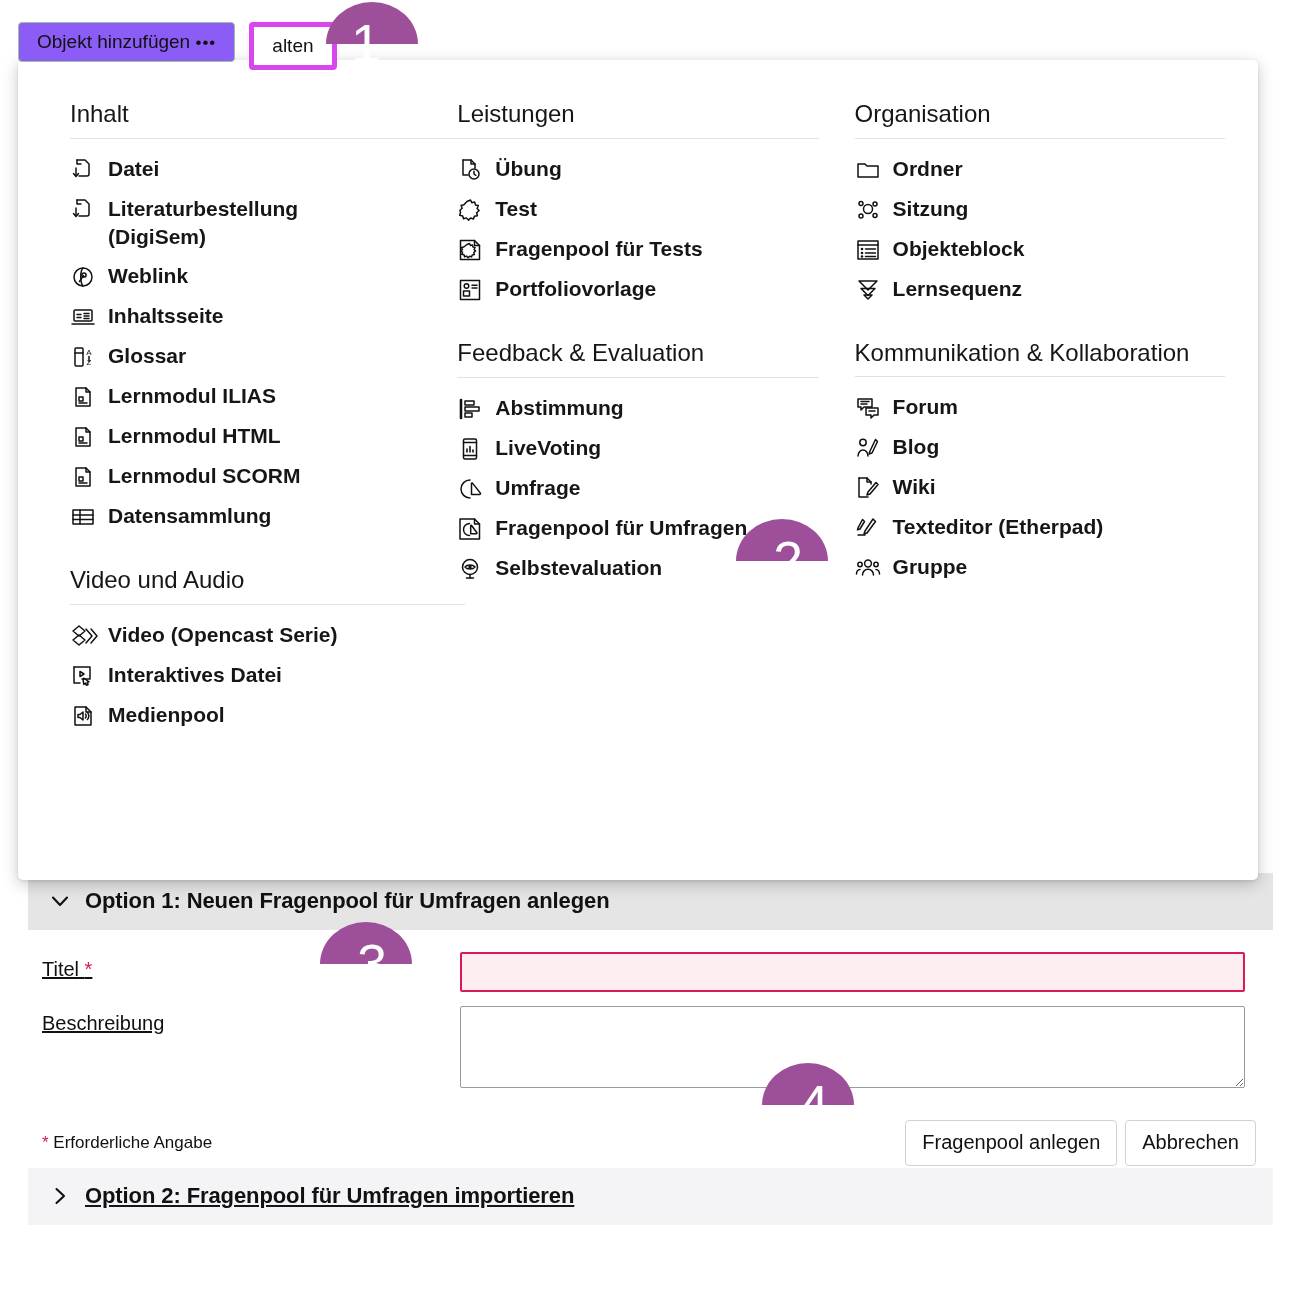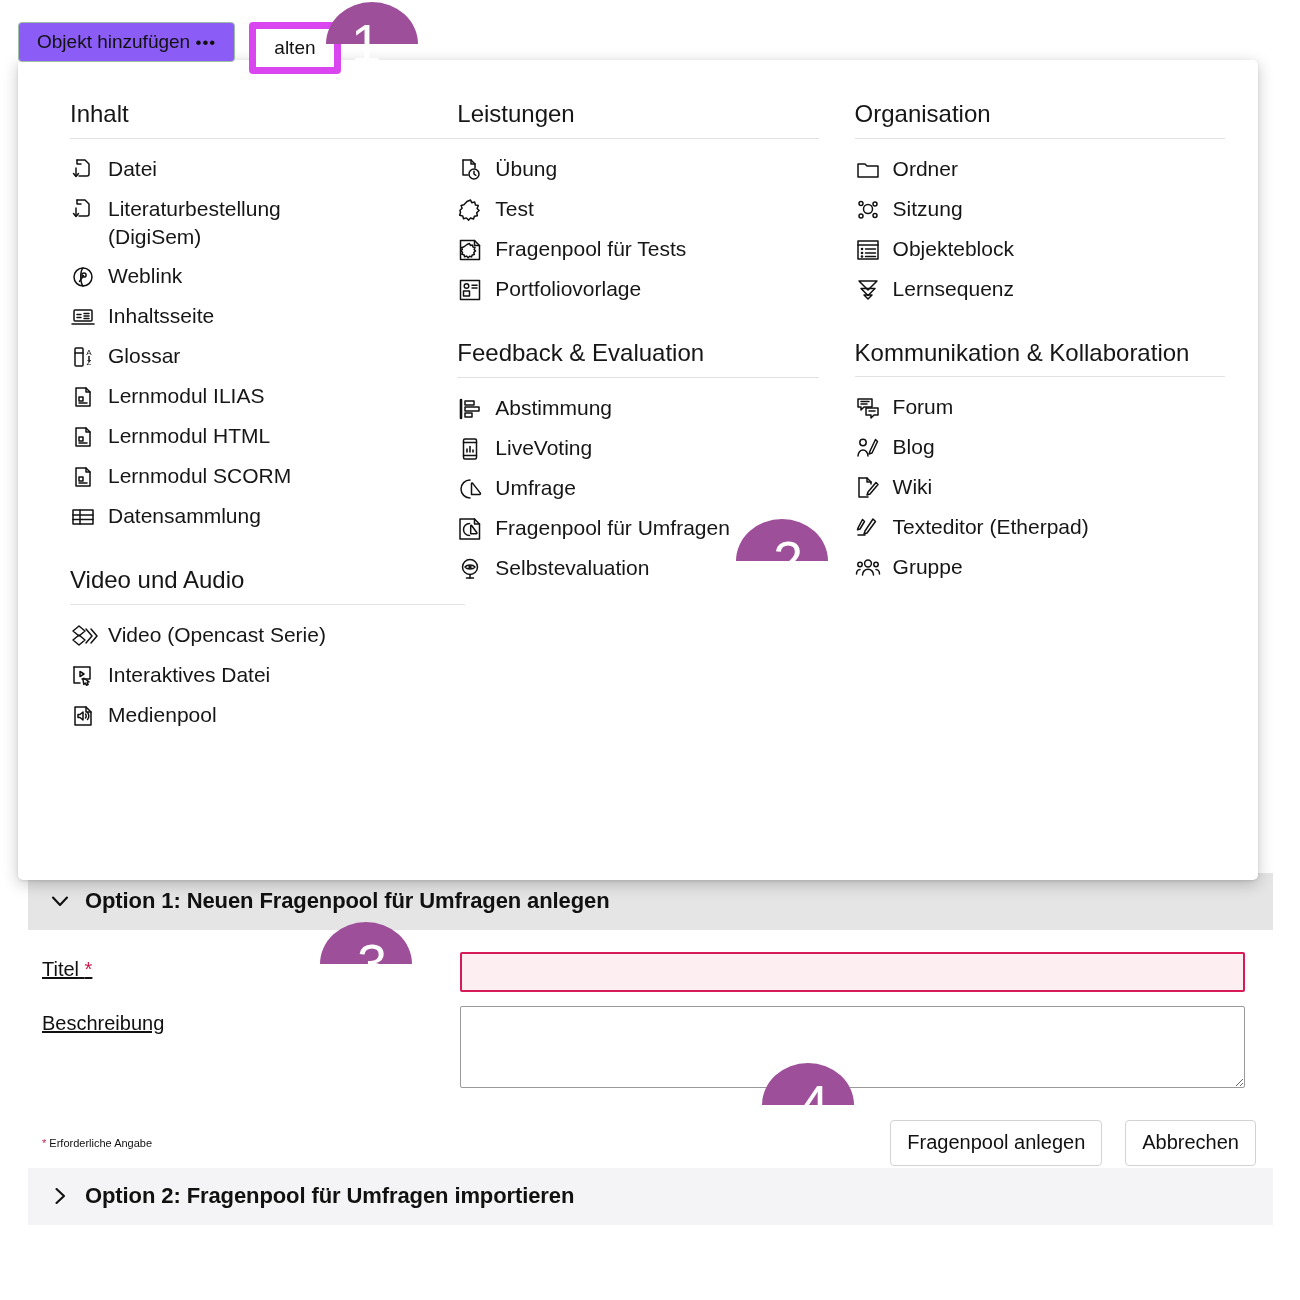--- a/index.html
+++ b/index.html
@@ -31,21 +31,21 @@
     padding: 9px 18px 10px 18px;
     font-size: 19px;
     line-height: 1;
     color: #111;
     cursor: pointer;
     white-space: nowrap;
   }
   .btn-green .dots { letter-spacing: 1px; font-size: 17px; }
   .btn-plain {
     background: #ffffff;
-    border: 7px solid #d946ef;
+    border: 5px solid #d946ef;
     border-radius: 4px;
     padding: 9px 18px 10px 18px;
     font-size: 19px;
     line-height: 1;
     color: #111;
     cursor: pointer;
     white-space: nowrap;
   }
 
   
@@ -97,21 +97,21 @@
     color: #161616;
     cursor: pointer;
     white-space: normal;
   }
   .item .ico {
     flex: 0 0 auto;
     width: 26px; height: 26px;
     margin-top: 2px;
     display: block;
   }
-  .item .lbl { display: block; }
+  .item .lbl { display: block; font-weight: bold; }
   .item.wrap .lbl { max-width: 260px; }
 
   .gap-sect { height: 22px; }
 
   
   .callout {
     position: absolute;
     z-index: 9;
     pointer-events: none;
   }
@@ -194,42 +194,43 @@
     outline: none;
   }
   .form-foot {
     display: flex;
     align-items: center;
     justify-content: space-between;
     padding: 14px 0 4px 14px;
   }
   .required-note {
     font-family: "Liberation Sans Narrow", "Liberation Sans", sans-serif;
-    font-size: 11px;
+    font-size: 17px;
     color: #111;
   }
   .required-note .star { color: #d21a4c; }
-  .btn-row { display: flex; gap: 23px; margin-right: 17px; }
+  .btn-row { display: flex; gap: 8px; margin-right: 17px; }
   .btn-form {
     background: #ffffff;
     border: 1px solid #d2d2d2;
     border-radius: 4px;
     padding: 10px 16px 11px 16px;
     font-size: 20px;
     color: #111;
     cursor: pointer;
     white-space: nowrap;
     font-family: "Liberation Sans", sans-serif;
   }
 
   #option2 {
     position: absolute;
     left: 28px; top: 1168px;
     width: 1245px;
     z-index: 2;
+    text-decoration: underline;
   }
 </style>
 </head>
 <body>
 
 <div id="toolbar">
   <button class="btn-green">
     <span>Objekt hinzufügen</span>
     <span class="dots">•••</span>
   </button>

